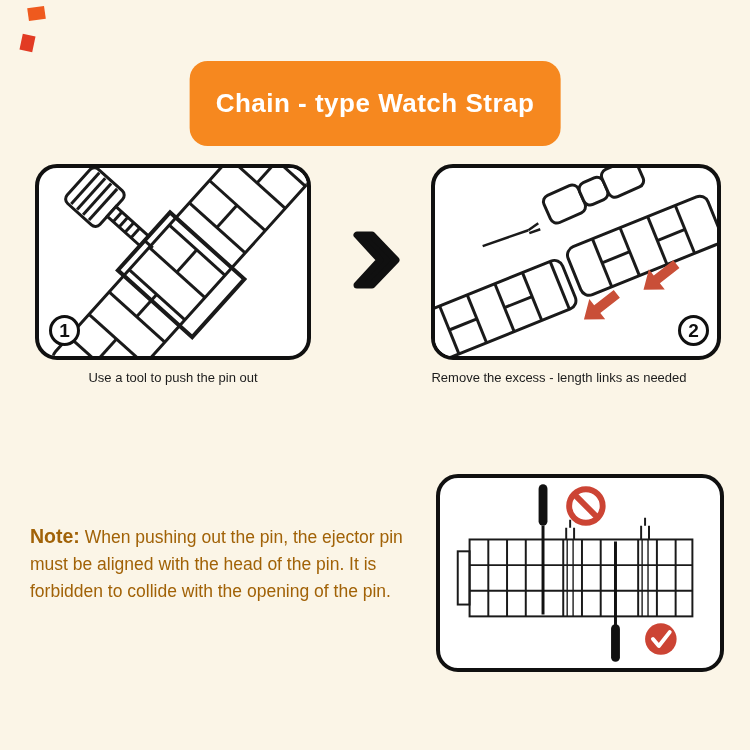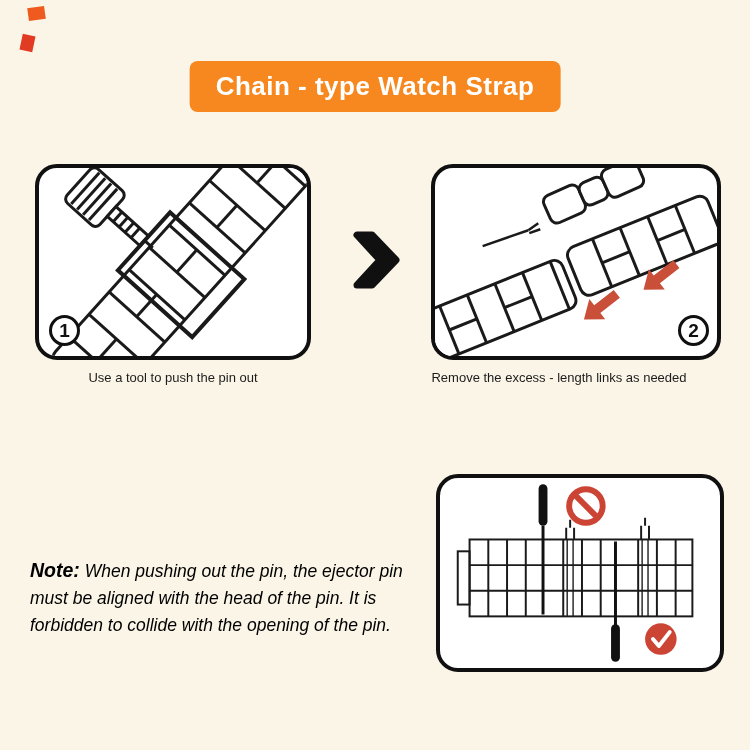--- a/index.html
+++ b/index.html
@@ -3,21 +3,21 @@
 <meta charset="utf-8">
 <style>
   * { margin:0; padding:0; box-sizing:border-box; }
   html,body { background:#fbf5e7; }
   body { font-family:"Liberation Sans", sans-serif; }
   .stage { position:relative; width:750px; height:750px; background:#fbf5e7; overflow:hidden; }
 
   .title-banner {
     position:absolute; top:61px; left:50%; transform:translateX(-50%);
     background:#f6881f; color:#ffffff; font-size:26px; font-weight:bold;
-    padding:10px 26px; border-radius:8px; white-space:nowrap; letter-spacing:.5px;
+    padding:27px 26px; border-radius:18px; white-space:nowrap; letter-spacing:.5px;
   }
 
   .panel {
     position:absolute; background:#ffffff; border:4px solid #101010; border-radius:22px;
   }
   .panel.step1 { left:35px;  top:164px; width:276px; height:196px; }
   .panel.step2 { left:431px; top:164px; width:290px; height:196px; }
   .panel.detail{ left:436px; top:474px; width:288px; height:198px; }
   .panel svg { position:absolute; left:0; top:0; width:100%; height:100%; border-radius:18px; }
 
@@ -29,21 +29,21 @@
   .badge.b1 { left:10px;  bottom:10px; }
   .badge.b2 { right:8px;  bottom:10px; }
 
   .caption { position:absolute; top:369px; color:#1c1c1c; font-size:13px; text-align:center; line-height:1.35; }
   .caption.c1 { left:35px;  width:276px; }
   .caption.c2 { left:414px; width:290px; }
   .caption.c2 span { display:inline-block; max-width:262px; }
 
   .chevron { position:absolute; left:352px; top:230px; width:48px; height:60px; }
 
-  .note { position:absolute; left:30px; top:556px; width:414px; color:#000000; font-size:17.5px; line-height:1.5;font-style:italic; }
+  .note { position:absolute; left:30px; top:522px; width:414px; color:#a16207; font-size:17.5px; line-height:1.5; }
   .note b { font-size:19.5px; }
 
   .decor { position:absolute; background:#ef5a1e; }
   .decor.d1 { left:28px; top:7px;  width:17px; height:13px; transform:rotate(-8deg); }
   .decor.d2 { left:21px; top:35px; width:13px; height:16px; transform:rotate(12deg); background:#e23b24; }
 </style>
 </head>
 <body>
 
 <div class="stage">

